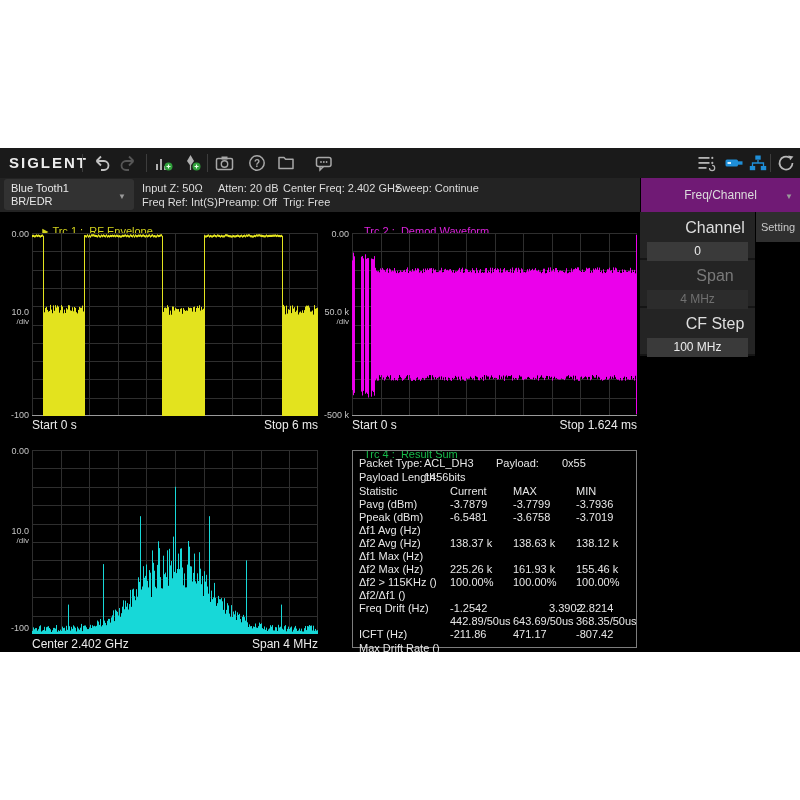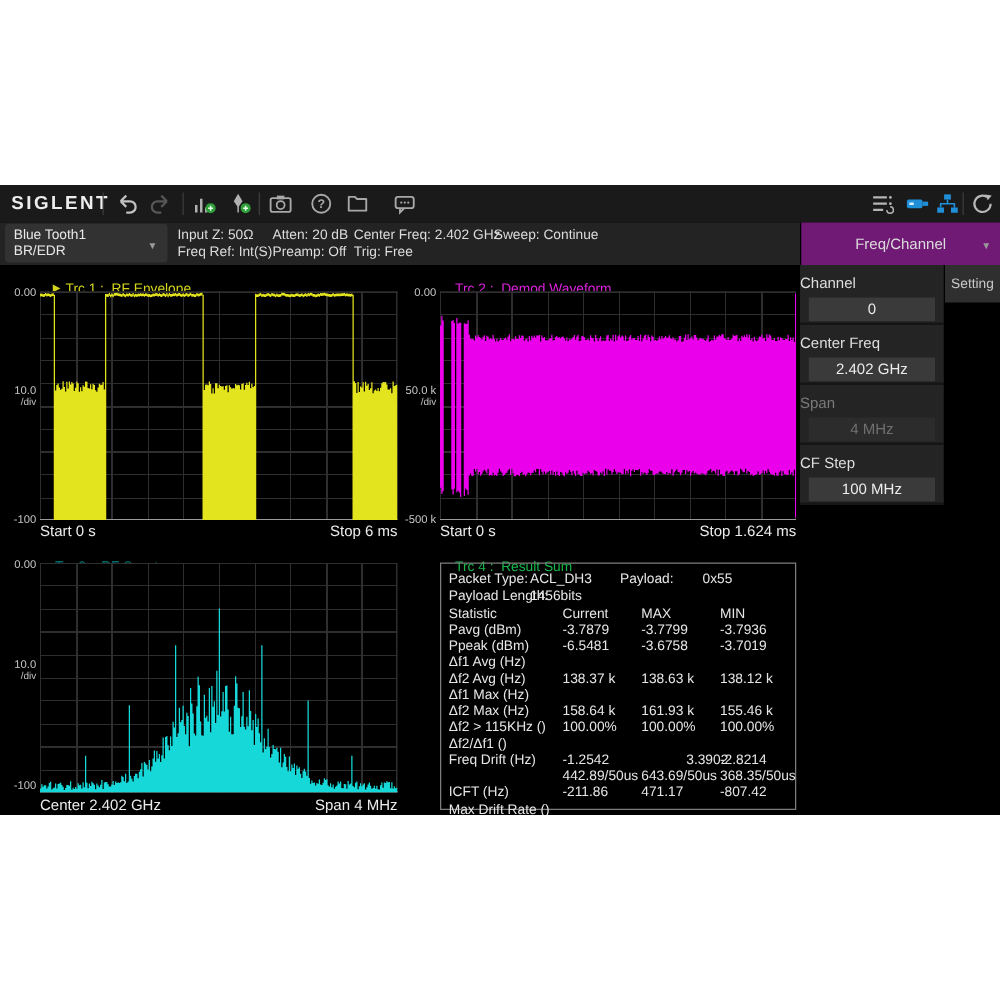--- a/index.html
+++ b/index.html
@@ -15,21 +15,21 @@
   .modebox{position:absolute;left:4px;top:1px;width:130px;height:31px;background:#323232;border-radius:3px;color:#e8e8e8;font-size:11px;line-height:13px;padding:3px 0 0 7px;box-sizing:border-box;cursor:pointer;}
   .modebox .caret{position:absolute;right:8px;top:11px;}
   .caret{color:#9a9a9a;font-size:8px;}
   .sfield{position:absolute;top:4px;font-size:11px;line-height:13.5px;color:#dcdcdc;white-space:pre;}
   .sf1{left:142px}.sf2{left:218px}.sf3{left:283px}.sf4{left:395px}
   .sidehead{position:absolute;left:641px;top:30px;width:159px;height:34px;background:#701a75;color:#dcdcdc;font-size:12px;display:flex;align-items:center;justify-content:center;cursor:pointer;}
   .sidehead .caret{position:absolute;right:7px;top:14px;}
   
   .sidemenu{position:absolute;left:640px;top:64px;width:115px;background:#242424;}
   .sgroup{height:46px;border-bottom:2px solid #151515;padding-top:0;}
-  .sgroup .slabel{display:block;text-align:left;color:#dedede;font-size:12px;padding-top:7px;}
+  .sgroup .slabel{display:block;text-align:center;color:#dedede;font-size:16px;padding-top:7px;padding-left:35px;}
   .sgroup .sval{display:block;margin:5px 7px 0 7px;height:19px;line-height:19px;text-align:center;background:#3a3a3a;color:#ececec;font-size:12px;cursor:pointer;}
   .sgroup.disabled .slabel{color:#7a7a7a;}
   .sgroup.disabled .sval{background:#2c2c2c;color:#707070;}
   .sidetab{position:absolute;left:756px;top:64px;width:44px;height:30px;background:#2f2f2f;color:#c8c8c8;font-size:11px;display:flex;align-items:center;justify-content:center;cursor:pointer;}
   
   .trhead{position:absolute;font-size:11px;white-space:pre;cursor:pointer;}
   .trarrow{font-size:8px;margin-right:4px;vertical-align:1px;}
   .plot{position:absolute;background:#000;display:block;}
   .ylab{position:absolute;font-size:9px;color:#c4c4c4;text-align:right;white-space:pre;}
   .ydiv2{font-size:8px;}
@@ -160,24 +160,20 @@
 
   <div class="sidehead">
     <span>Freq/Channel</span>
     <span class="caret">▼</span>
   </div>
 
   <div class="sidemenu" id="side-groups">
       <div class="sgroup">
         <span class="slabel">Channel</span>
         <span class="sval">0</span>
-      </div>
-      <div class="sgroup">
-        <span class="slabel">Center Freq</span>
-        <span class="sval">2.402 GHz</span>
       </div>
       <div class="sgroup disabled">
         <span class="slabel">Span</span>
         <span class="sval">4 MHz</span>
       </div>
       <div class="sgroup">
         <span class="slabel">CF Step</span>
         <span class="sval">100 MHz</span>
       </div>
     </div>
@@ -312,21 +308,21 @@
       <span style="left: 97px; top: 60px;">-6.5481</span>
       <span style="left: 160px; top: 60px;">-3.6758</span>
       <span style="left: 223px; top: 60px;">-3.7019</span>
       <span style="left: 6px; top: 73px;">Δf1 Avg (Hz)</span>
       <span style="left: 6px; top: 86px;">Δf2 Avg (Hz)</span>
       <span style="left: 97px; top: 86px;">138.37 k</span>
       <span style="left: 160px; top: 86px;">138.63 k</span>
       <span style="left: 223px; top: 86px;">138.12 k</span>
       <span style="left: 6px; top: 99px;">Δf1 Max (Hz)</span>
       <span style="left: 6px; top: 112px;">Δf2 Max (Hz)</span>
-      <span style="left: 97px; top: 112px;">158.64 k</span>
+      <span style="left: 97px; top: 112px;">225.26 k</span>
       <span style="left: 160px; top: 112px;">161.93 k</span>
       <span style="left: 223px; top: 112px;">155.46 k</span>
       <span style="left: 6px; top: 125px;">Δf2 &gt; 115KHz ()</span>
       <span style="left: 97px; top: 125px;">100.00%</span>
       <span style="left: 160px; top: 125px;">100.00%</span>
       <span style="left: 223px; top: 125px;">100.00%</span>
       <span style="left: 6px; top: 138px;">Δf2/Δf1 ()</span>
       <span style="left: 6px; top: 151px;">Freq Drift (Hz)</span>
       <span style="left: 97px; top: 151px;">-1.2542</span>
       <span style="left: 160px; top: 151px; margin-left: 36px;">3.3902</span>

